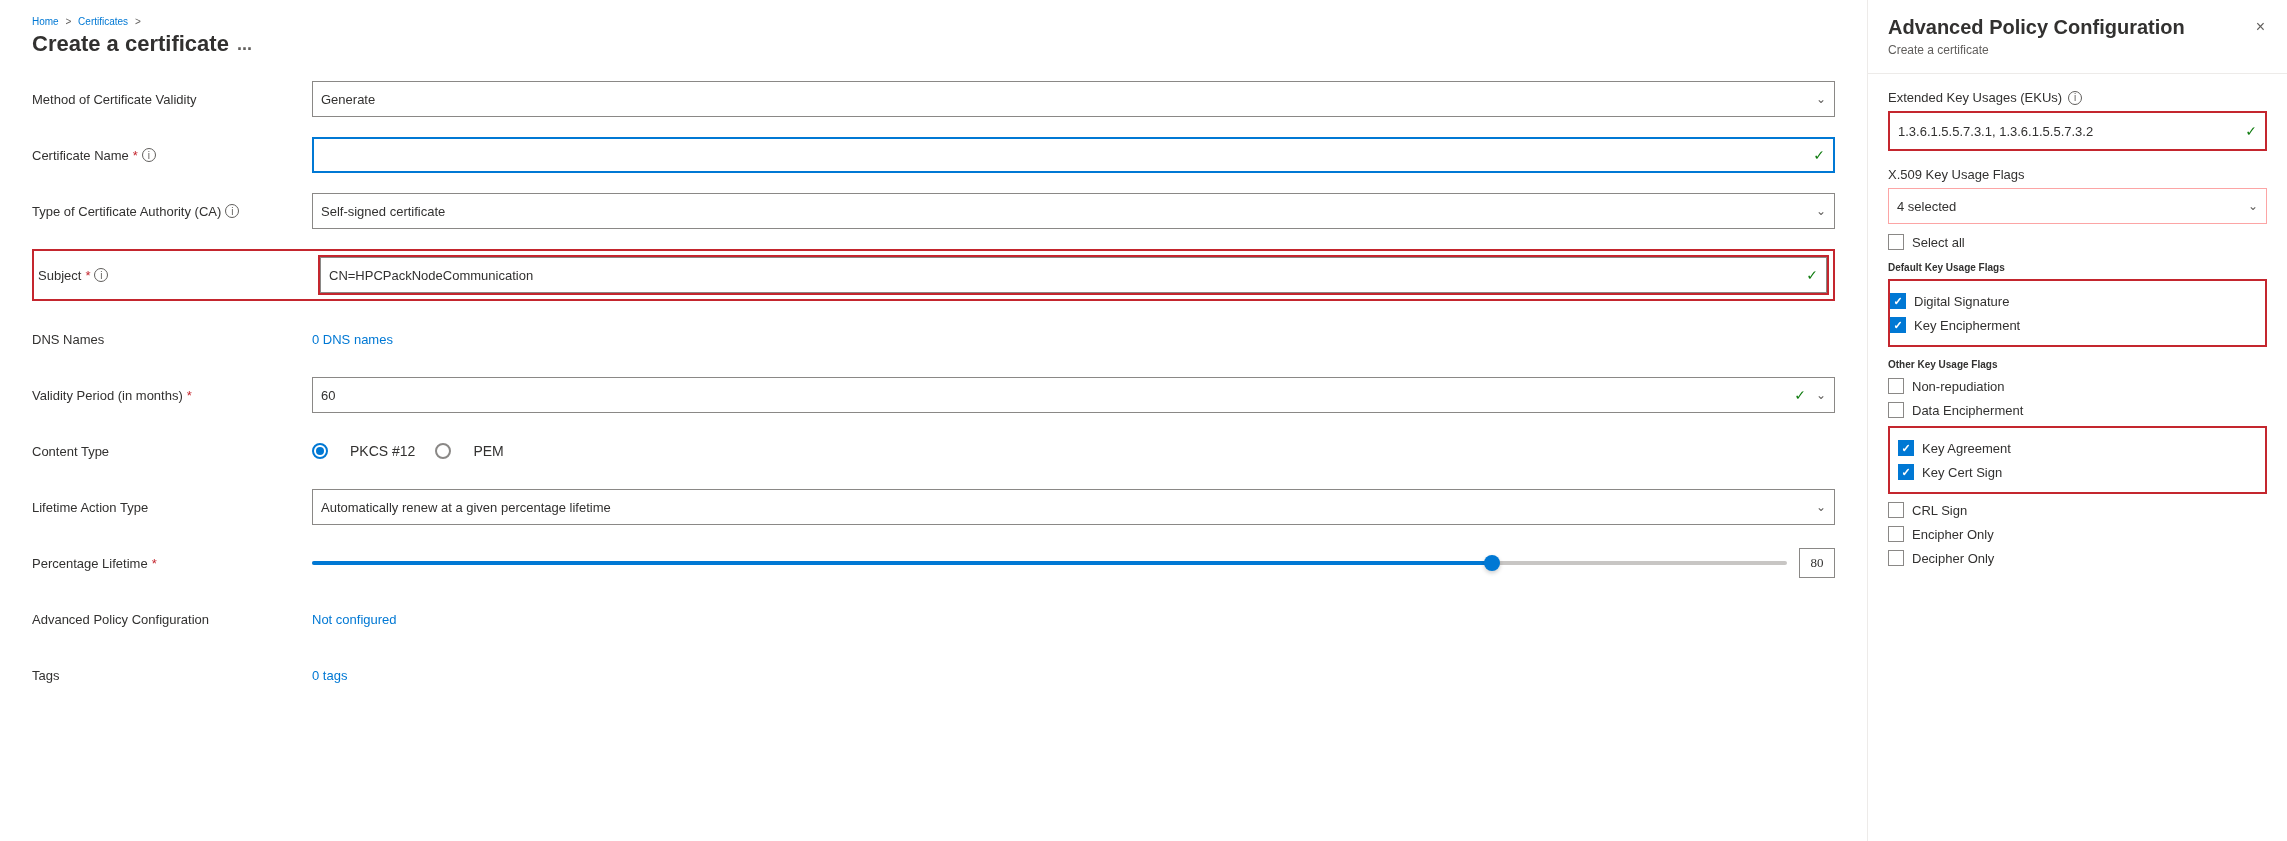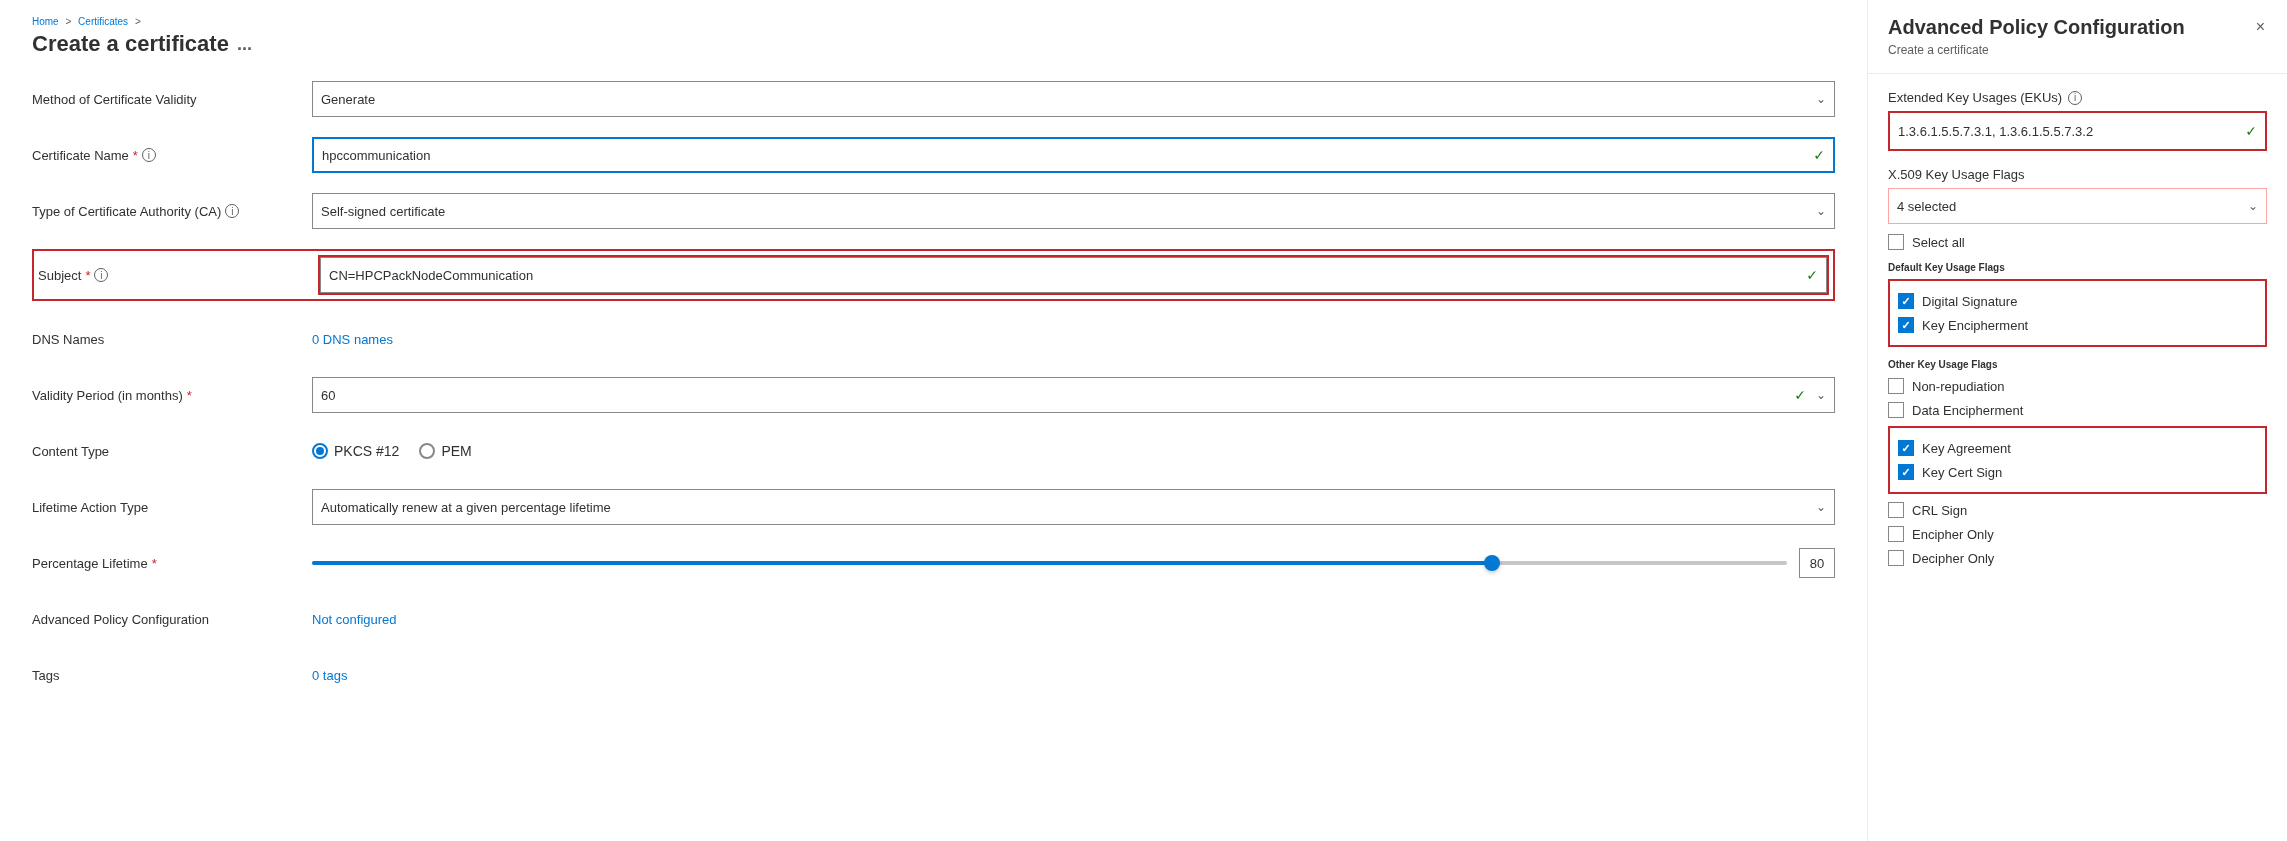--- a/index.html
+++ b/index.html
@@ -27,26 +27,26 @@
     .input-wrapper.focused { border-color: #0078d4; border-width: 2px; }
     .input-wrapper input { width: 100%; height: 100%; border: none; background: transparent; padding: 0 32px 0 8px; font-size: 13px; color: #323130; outline: none; }
     .input-wrapper .checkmark { position: absolute; right: 8px; top: 50%; transform: translateY(-50%); color: #107c10; font-size: 14px; }
 
     .subject-row .form-control { border: 2px solid #c4262e; }
     .subject-row .input-wrapper { border: none; }
 
     .link-text { color: #0078d4; cursor: pointer; font-size: 13px; }
 
     .radio-group { display: flex; align-items: center; gap: 20px; }
-    .radio-item { display: flex; align-items: center; gap: 6px; cursor: pointer; }
+    .radio-item { display: flex; align-items: center; gap: 22px; cursor: pointer; }
     .radio-circle { width: 16px; height: 16px; border-radius: 50%; border: 2px solid #0078d4; display: flex; align-items: center; justify-content: center; }
     .radio-circle.selected::after { content: ''; width: 8px; height: 8px; border-radius: 50%; background: #0078d4; }
     .radio-circle.unselected { border-color: #8a8886; }
 
-    .slider-wrapper { display: flex; align-items: center; gap: 12px; }
+    .slider-wrapper { display: flex; align-items: center; gap: 12px; font-family: Liberation Serif, serif; }
     .slider-track { flex: 1; height: 4px; background: #c8c6c4; border-radius: 2px; position: relative; cursor: pointer; }
     .slider-fill { height: 100%; background: #0078d4; border-radius: 2px; }
     .slider-thumb { width: 16px; height: 16px; border-radius: 50%; background: #0078d4; position: absolute; top: 50%; transform: translate(-50%, -50%); cursor: pointer; box-shadow: 0 2px 4px rgba(0,0,0,0.2); }
     .slider-value { width: 36px; height: 30px; border: 1px solid #8a8886; display: flex; align-items: center; justify-content: center; font-size: 13px; }
 
     
     .right-panel { width: 420px; border-left: 1px solid #edebe9; background: #fff; display: flex; flex-direction: column; height: 841px; overflow-y: auto; }
     .panel-header { padding: 16px 20px; border-bottom: 1px solid #edebe9; display: flex; justify-content: space-between; align-items: flex-start; }
     .panel-title { font-size: 20px; font-weight: 600; }
     .panel-subtitle { font-size: 12px; color: #605e5c; margin-top: 4px; }
@@ -107,21 +107,20 @@
   </div>
 
   <div class="form-row">
     <div class="form-label">
       <span>Certificate Name</span>
       <span class="required">*</span>
       <span class="info-icon">i</span>
     </div>
     <div class="form-control">
       <div class="input-wrapper focused">
-        <input type="text" value="hpccommunication" style="">
         <span class="checkmark">✓</span>
       </div>
     </div>
   </div>
 
   <div class="form-row">
     <div class="form-label">
       <span>Type of Certificate Authority (CA)</span>
       <span class="info-icon">i</span>
     </div>
@@ -272,21 +271,21 @@
         <span class="key-usage-select-chevron">⌄</span>
       </div>
 
       <div class="select-all-row">
         <div class="checkbox"></div>
         <span class="checkbox-label">Select all</span>
       </div>
 
       <div class="section-heading">Default Key Usage Flags</div>
 
-      <div style="border: 2px solid #c4262e; padding: 4px 8px;">
+      <div style="border: 2px solid #c4262e; padding: 4px 0;">
 
         <div class="checkbox-item">
           <div class="checkbox checked"></div>
           <span class="checkbox-label">Digital Signature</span>
         </div>
 
         <div class="checkbox-item">
           <div class="checkbox checked"></div>
           <span class="checkbox-label">Key Encipherment</span>
         </div>

